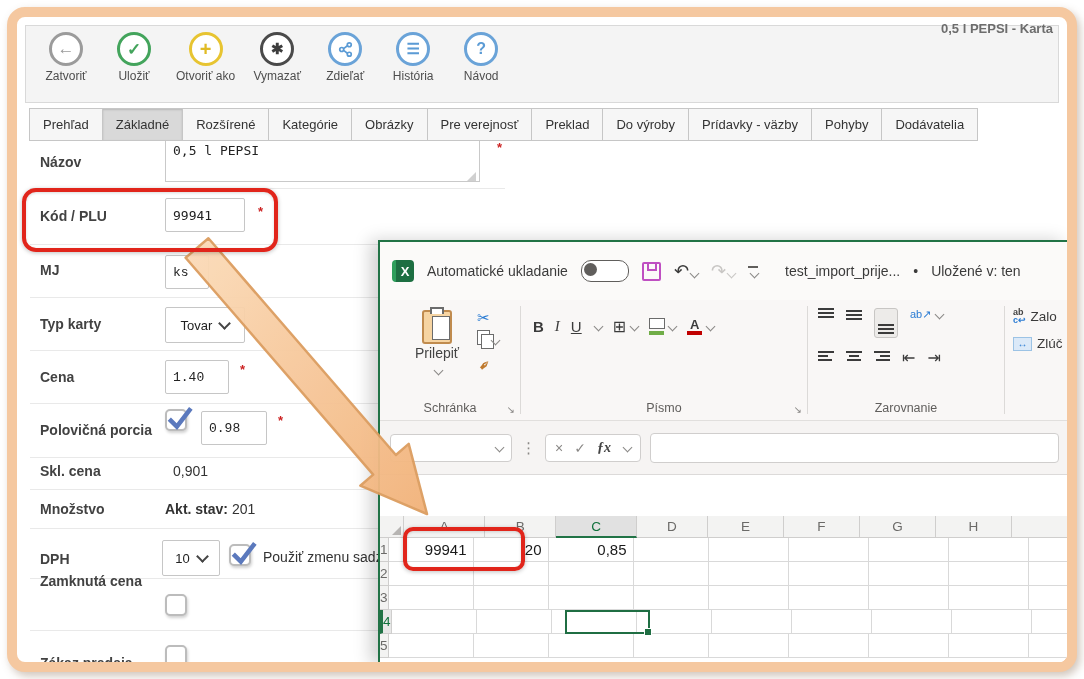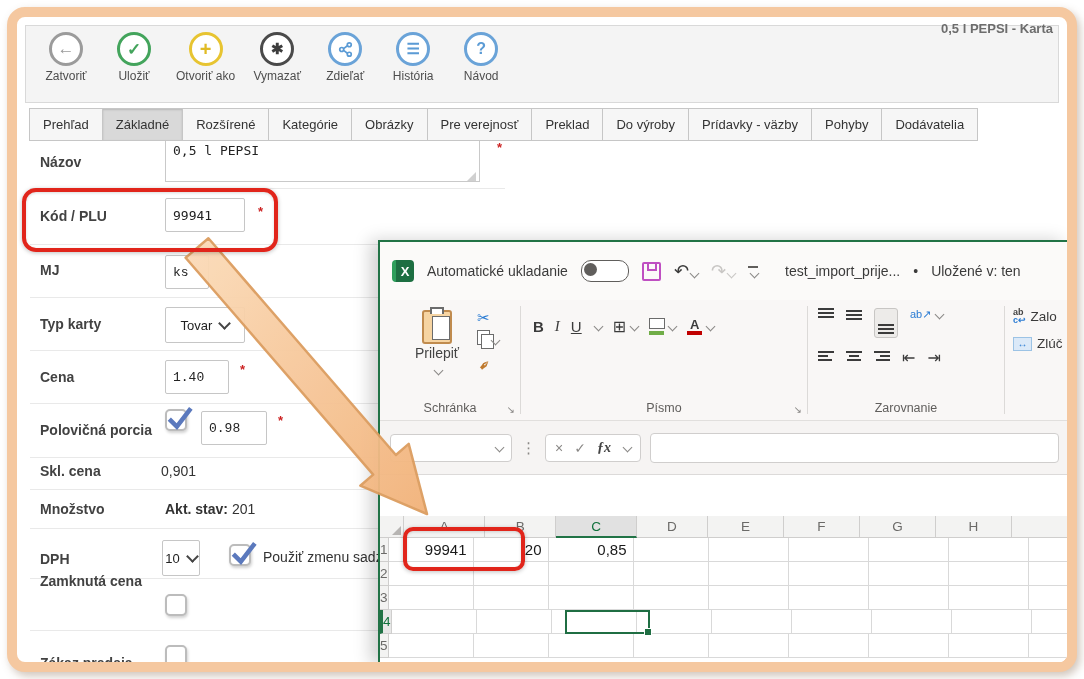--- a/index.html
+++ b/index.html
@@ -212,30 +212,30 @@
   <div class="flabel" style="top:405px">Polovičná porcia</div>
   <div class="cb" style="left:148px;top:392px;">
     <svg width="28" height="28" viewBox="0 0 26 26">
       <polyline points="4,14 11,21 24,4" fill="none" stroke="#5b79bd" stroke-width="4.2"></polyline>
         </svg>
   </div>
   <input class="inp" style="left: 184px; top: 394px; width: 66px; height: 34px;" value="0.98">
   <span class="req" style="left:261px;top:396px">*</span>
 
   <div class="flabel" style="top:446px">Skl. cena</div>
-  <div class="ftext" style="left:144px;top:446px">0,901</div>
+  <div class="ftext" style="left:156px;top:446px">0,901</div>
 
   <div class="flabel" style="top:484px">Množstvo</div>
   <div class="ftext" style="left:148px;top:484px">
     <b>Akt. stav:</b>
     <span>201</span>
   </div>
 
   <div class="flabel" style="top:534px">DPH</div>
-  <div class="selbox" style="left:145px;top:523px;width:38px;height:36px;">
+  <div class="selbox" style="left:145px;top:523px;width:58px;height:36px;">
     <span>10</span>
     <span class="chev"></span>
   </div>
   <div class="cb" style="left:212px;top:527px;">
     <svg width="28" height="28" viewBox="0 0 26 26">
       <polyline points="4,14 11,21 24,4" fill="none" stroke="#5b79bd" stroke-width="4.2"></polyline>
         </svg>
   </div>
   <div class="ftext" style="left:246px;top:532px">Použiť zmenu sadzb</div>
 

